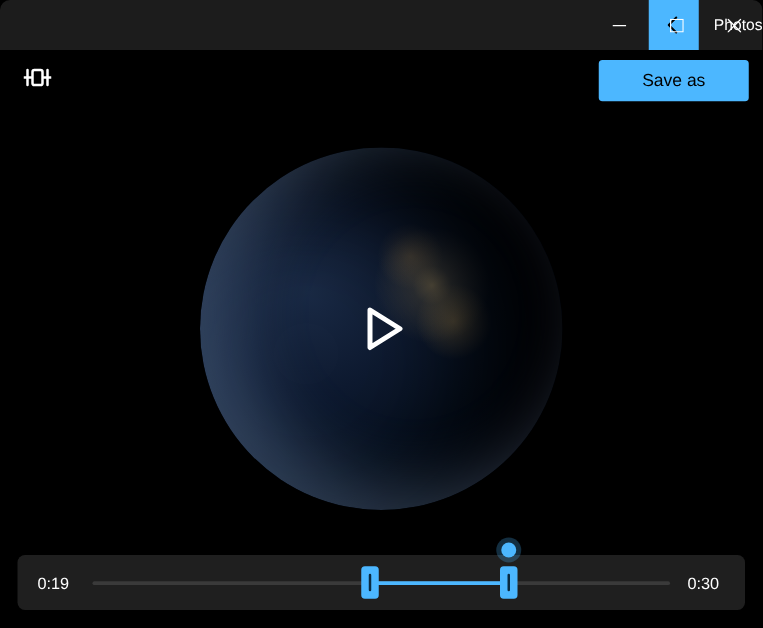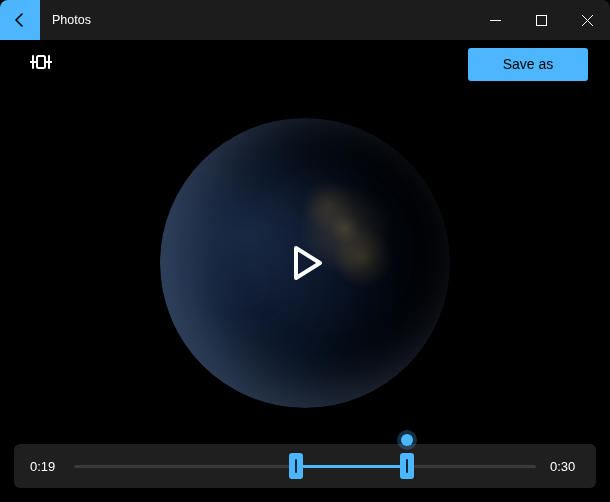--- a/index.html
+++ b/index.html
@@ -10,20 +10,21 @@
       overflow: hidden;
       border-radius: 8px;
       position: relative;
     }
     .titlebar {
       height: 40px;
       display: flex;
       align-items: center;
       background: #1c1c1c;
       position: relative;
+      justify-content: flex-end;
     }
     .back-btn {
       width: 40px; height: 40px;
       background: #4cb7ff;
       display: flex; align-items: center; justify-content: center;
       cursor: pointer;
     }
     .app-title {
       color: #fff; font-size: 12.5px;
       margin-left: 12px;
@@ -36,21 +37,21 @@
     .win-btn {
       width: 46px; height: 40px;
       display: flex; align-items: center; justify-content: center;
       cursor: pointer;
       color: #fff;
     }
     .toolbar {
       height: 36px;
       display: flex;
       align-items: center;
-      padding: 0 22px;
+      padding: 0 11px;
       margin-top: 6px;
       gap: 10px;
     }
     .trim-icon {
       color: #fff;
       margin-left: 8px;
     }
     .spacer { flex: 1; }
     .btn {
       height: 33px;

